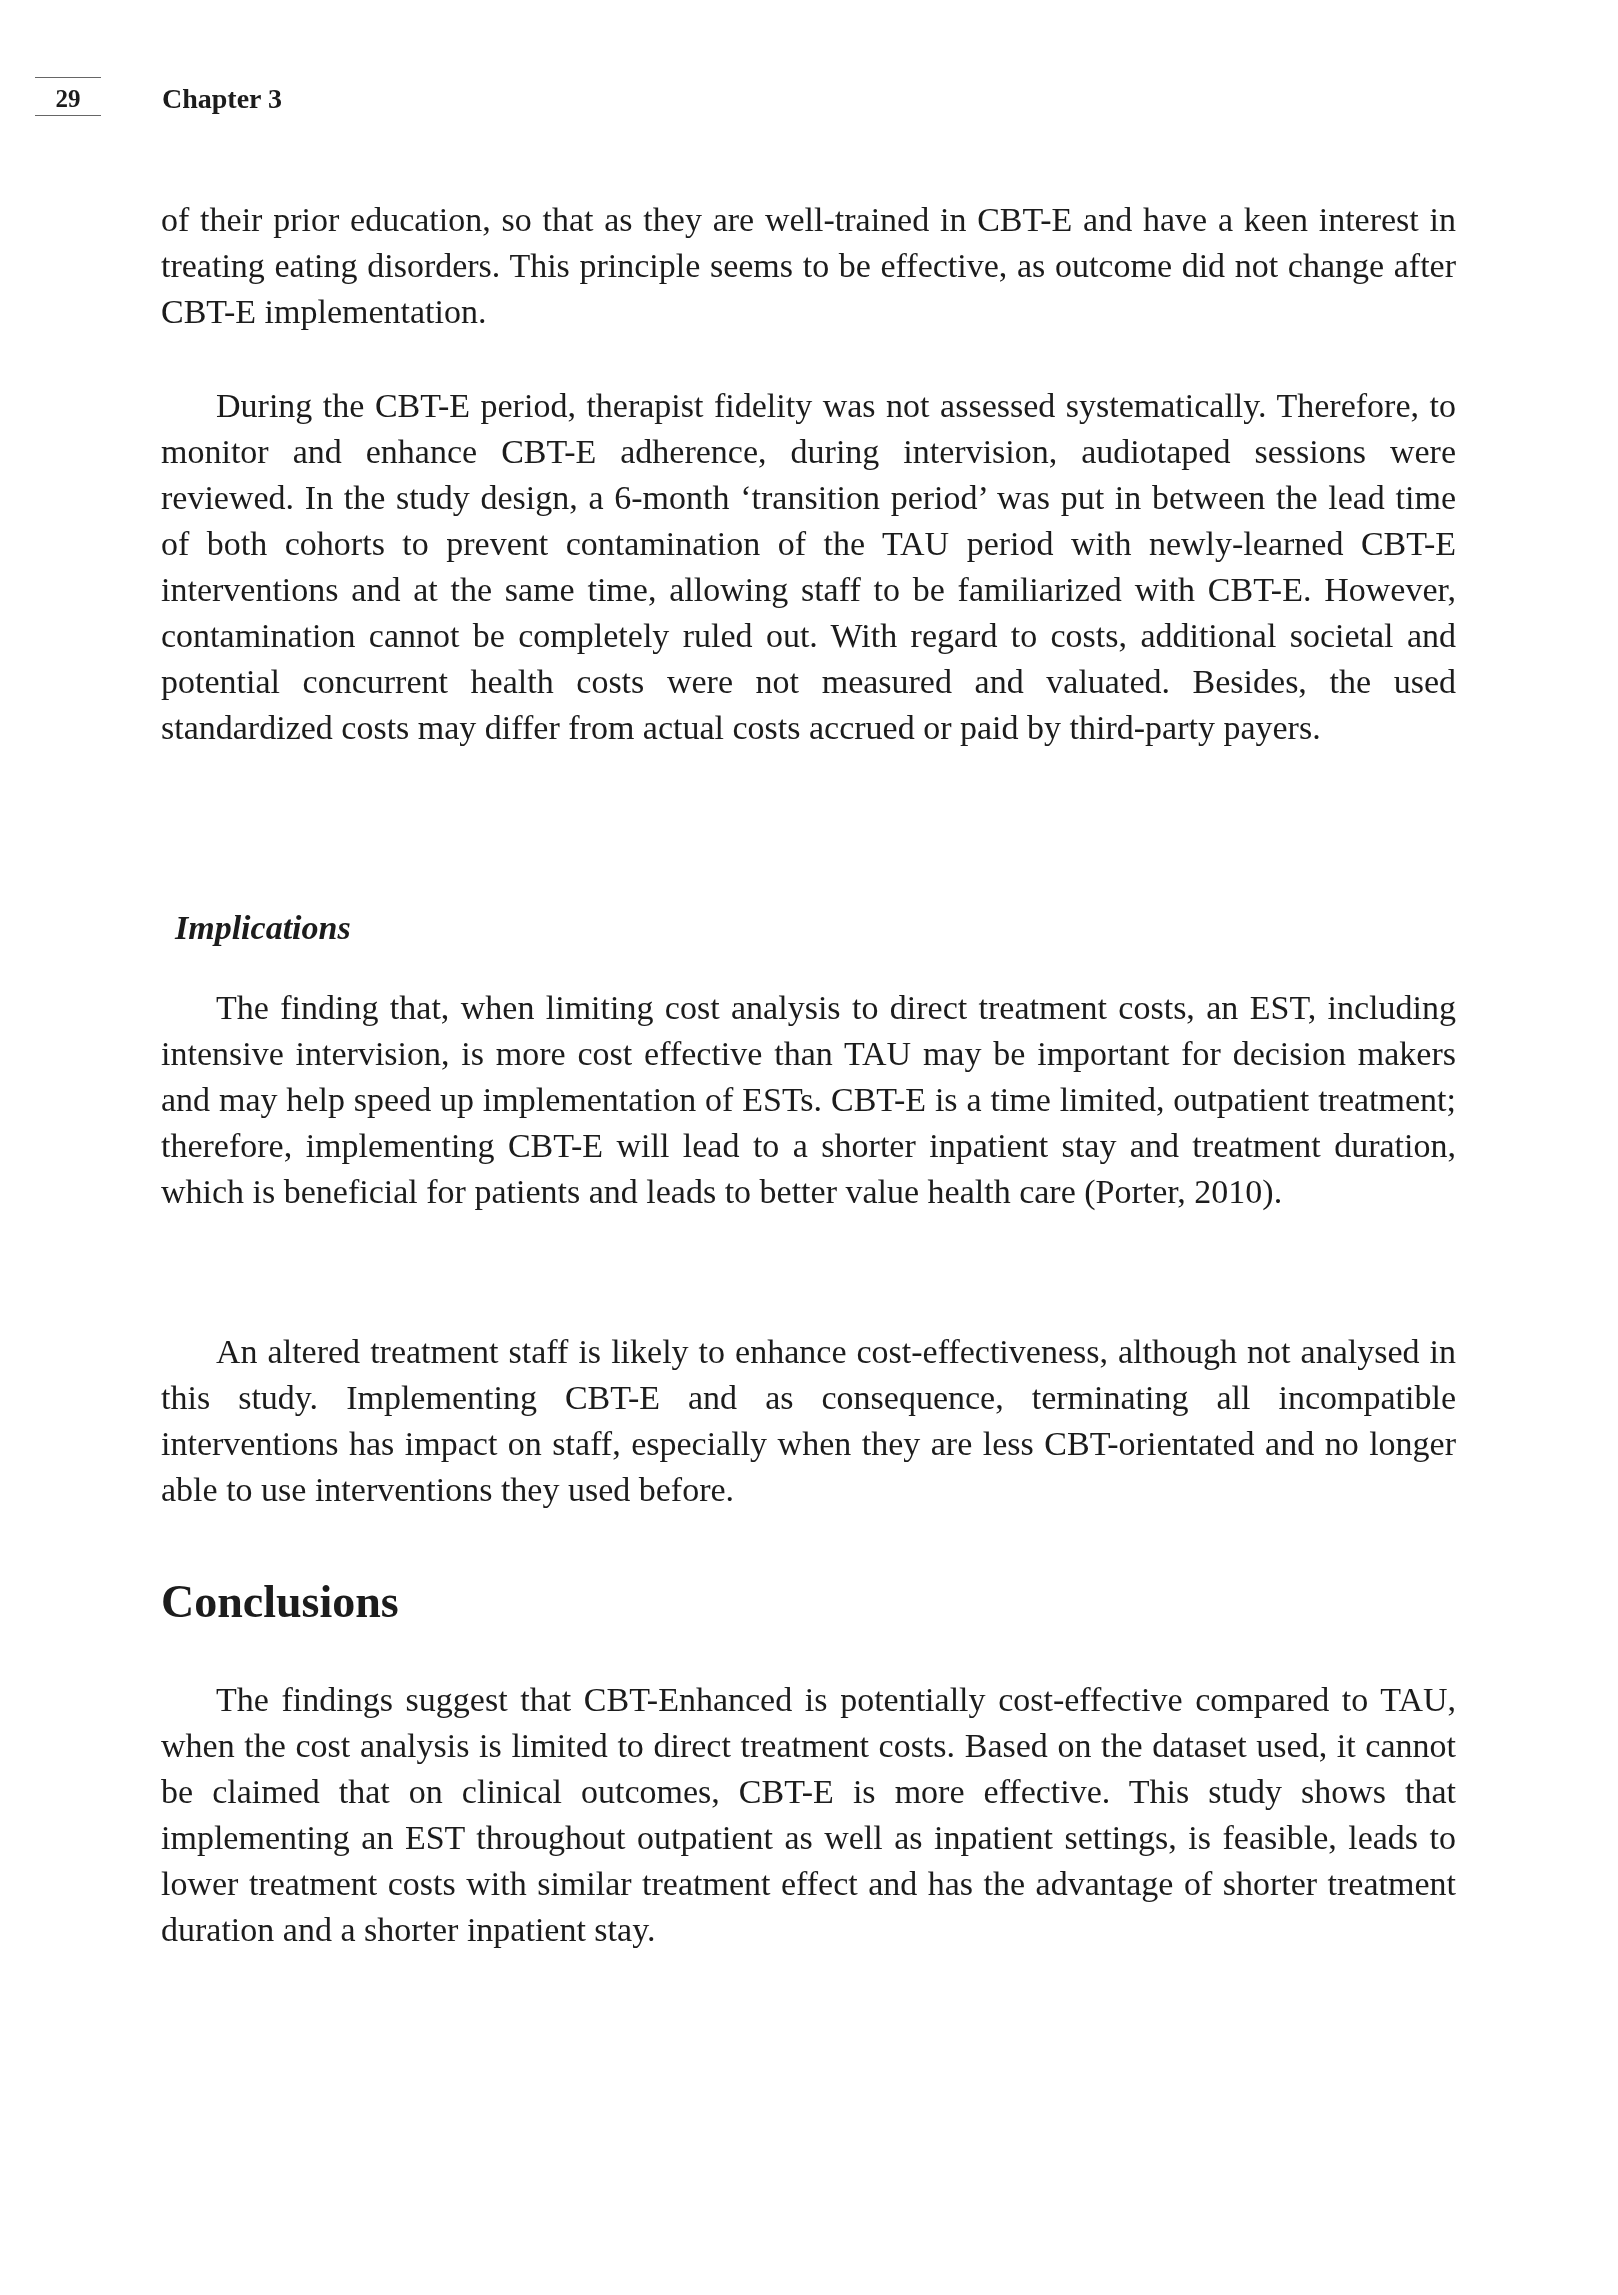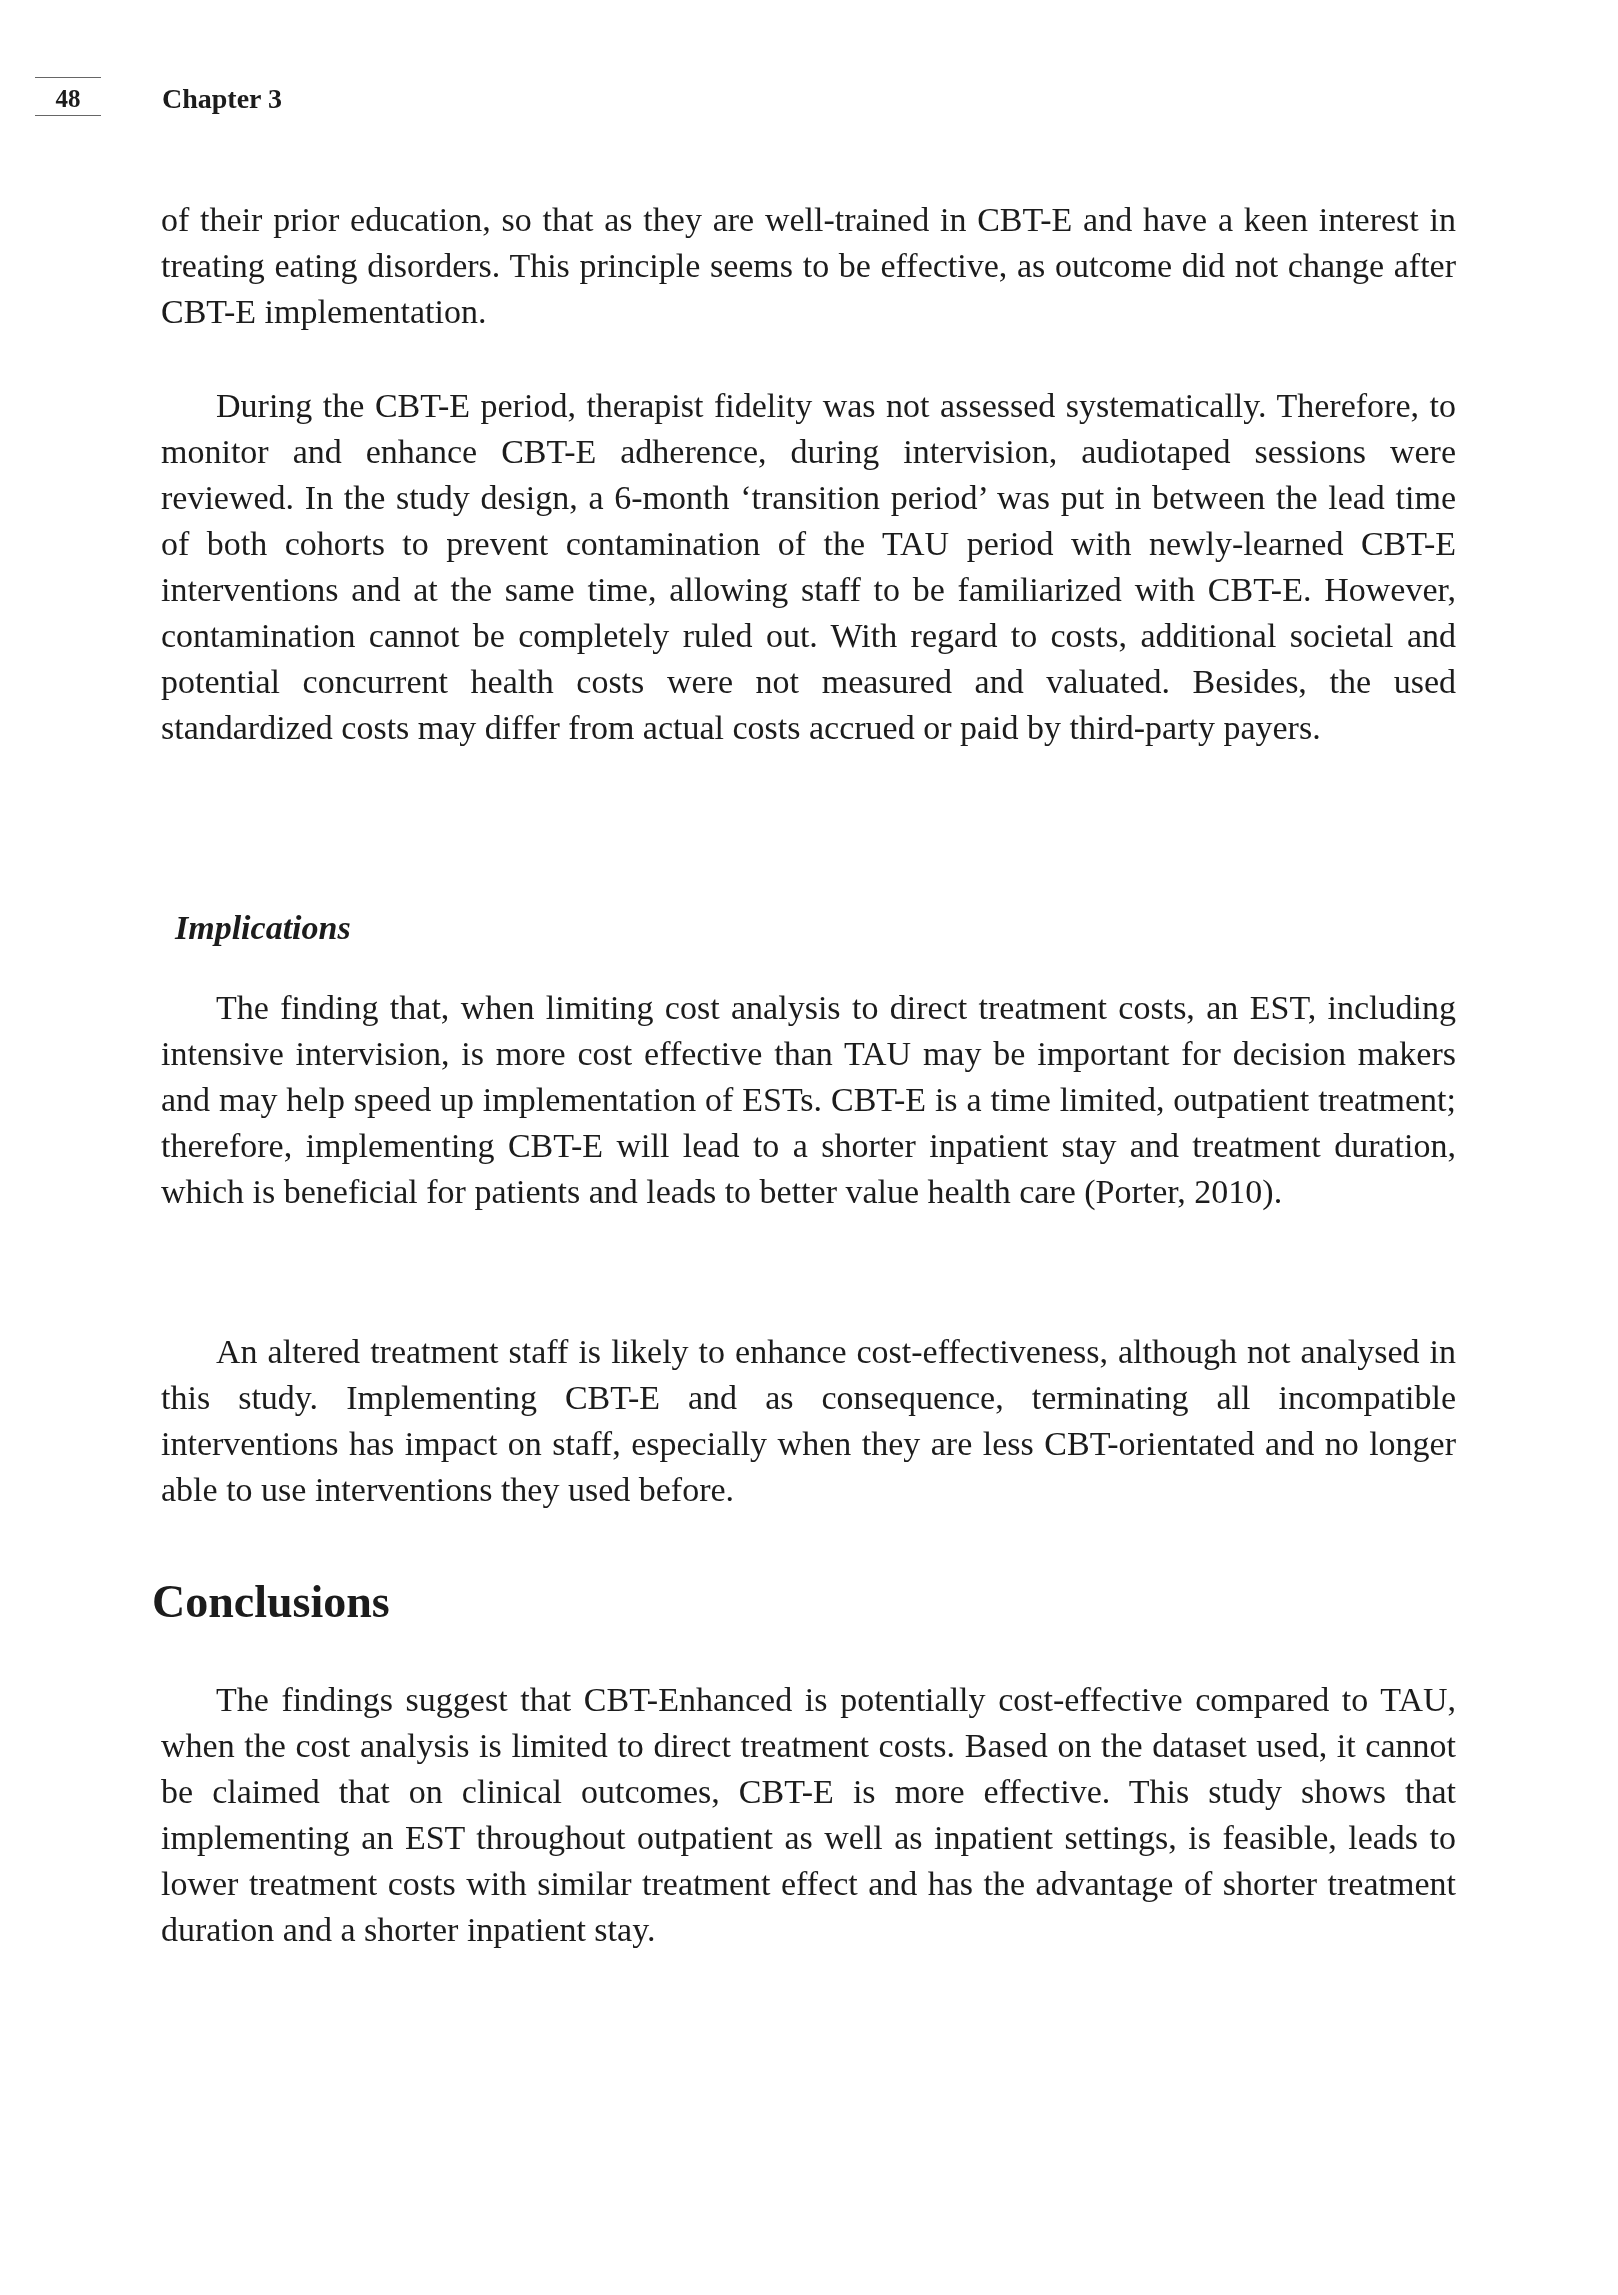--- a/index.html
+++ b/index.html
@@ -61,33 +61,33 @@
       left: 161px;
       font-size: 34px;
       line-height: 46px;
       font-weight: bold;
       font-style: italic;
       margin: 14px;
       white-space: nowrap;
     }
     .heading {
       position: absolute;
-      left: 152px;
+      left: 161px;
       font-size: 46px;
       line-height: 54px;
       font-weight: bold;
       margin: 0;
       white-space: nowrap;
     }
   </style>
 </head>
 <body>
 
 <div class="page-number-box">
-  <span class="page-number">48</span>
+  <span class="page-number">29</span>
 </div>
 <div class="running-head">Chapter 3</div>
 
 <p class="block" style="top:197px;">of their prior education, so that as they are well-trained in CBT-E and have a keen interest in treating eating disorders. This principle seems to be effective, as outcome did not change after CBT-E implementation.</p>
 
 <p class="block indent" style="top:383px;">During the CBT-E period, therapist fidelity was not assessed systematically. Therefore, to monitor and enhance CBT-E adherence, during intervision, audiotaped sessions were reviewed. In the study design, a 6-month ‘transition period’ was put in between the lead time of both cohorts to prevent contamination of the TAU period with newly-learned CBT-E interventions and at the same time, allowing staff to be familiarized with CBT-E. However, contamination cannot be completely ruled out. With regard to costs, additional societal and potential concurrent health costs were not measured and valuated. Besides, the used standardized costs may differ from actual costs accrued or paid by third-party payers.</p>
 
 <h3 class="subheading" style="top:891px;">Implications</h3>
 
 <p class="block indent" style="top:985px;">The finding that, when limiting cost analysis to direct treatment costs, an EST, including intensive intervision, is more cost effective than TAU may be important for decision makers and may help speed up implementation of ESTs. CBT-E is a time limited, outpatient treatment; therefore, implementing CBT-E will lead to a shorter inpatient stay and treatment duration, which is beneficial for patients and leads to better value health care (Porter, 2010).</p>

